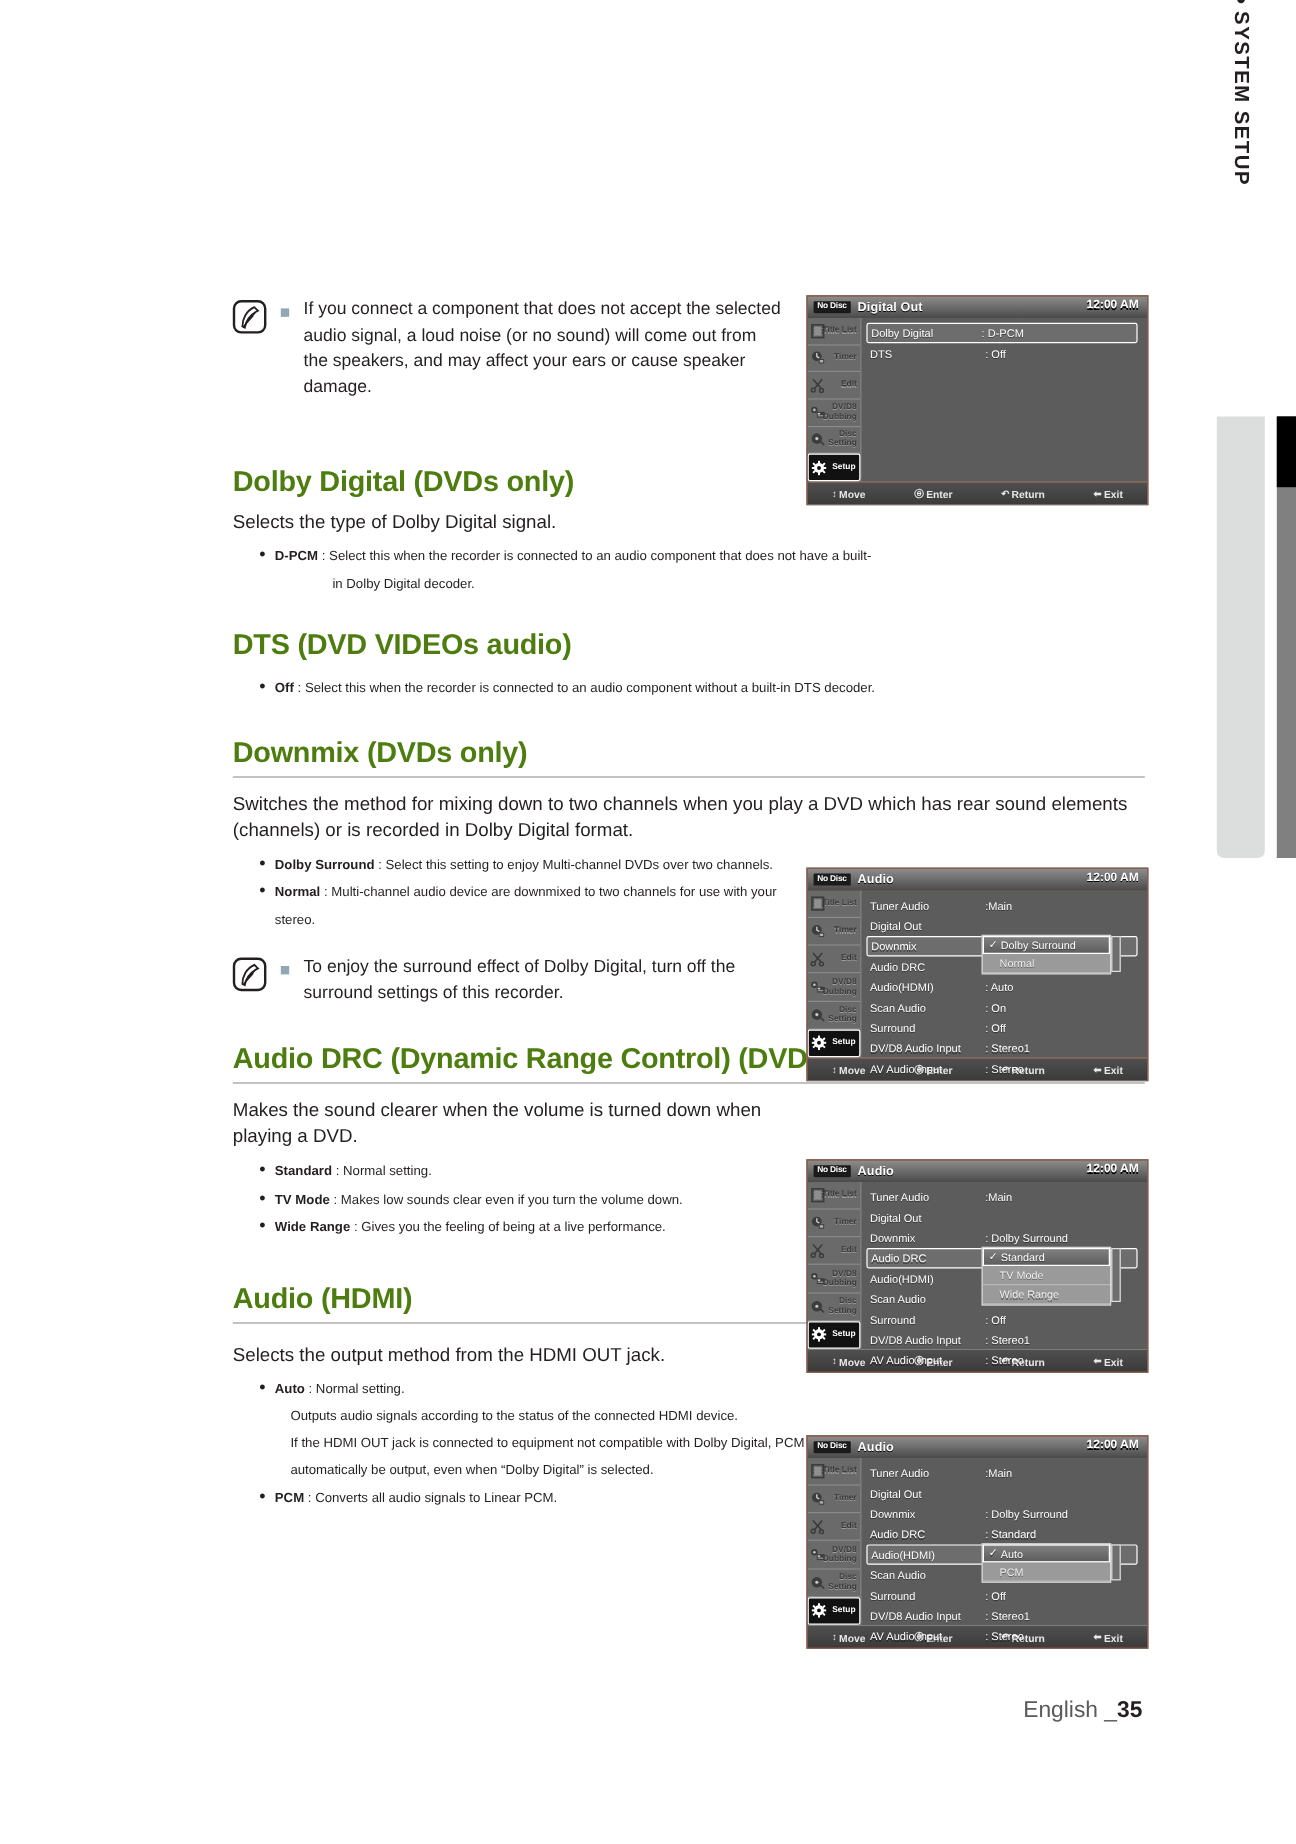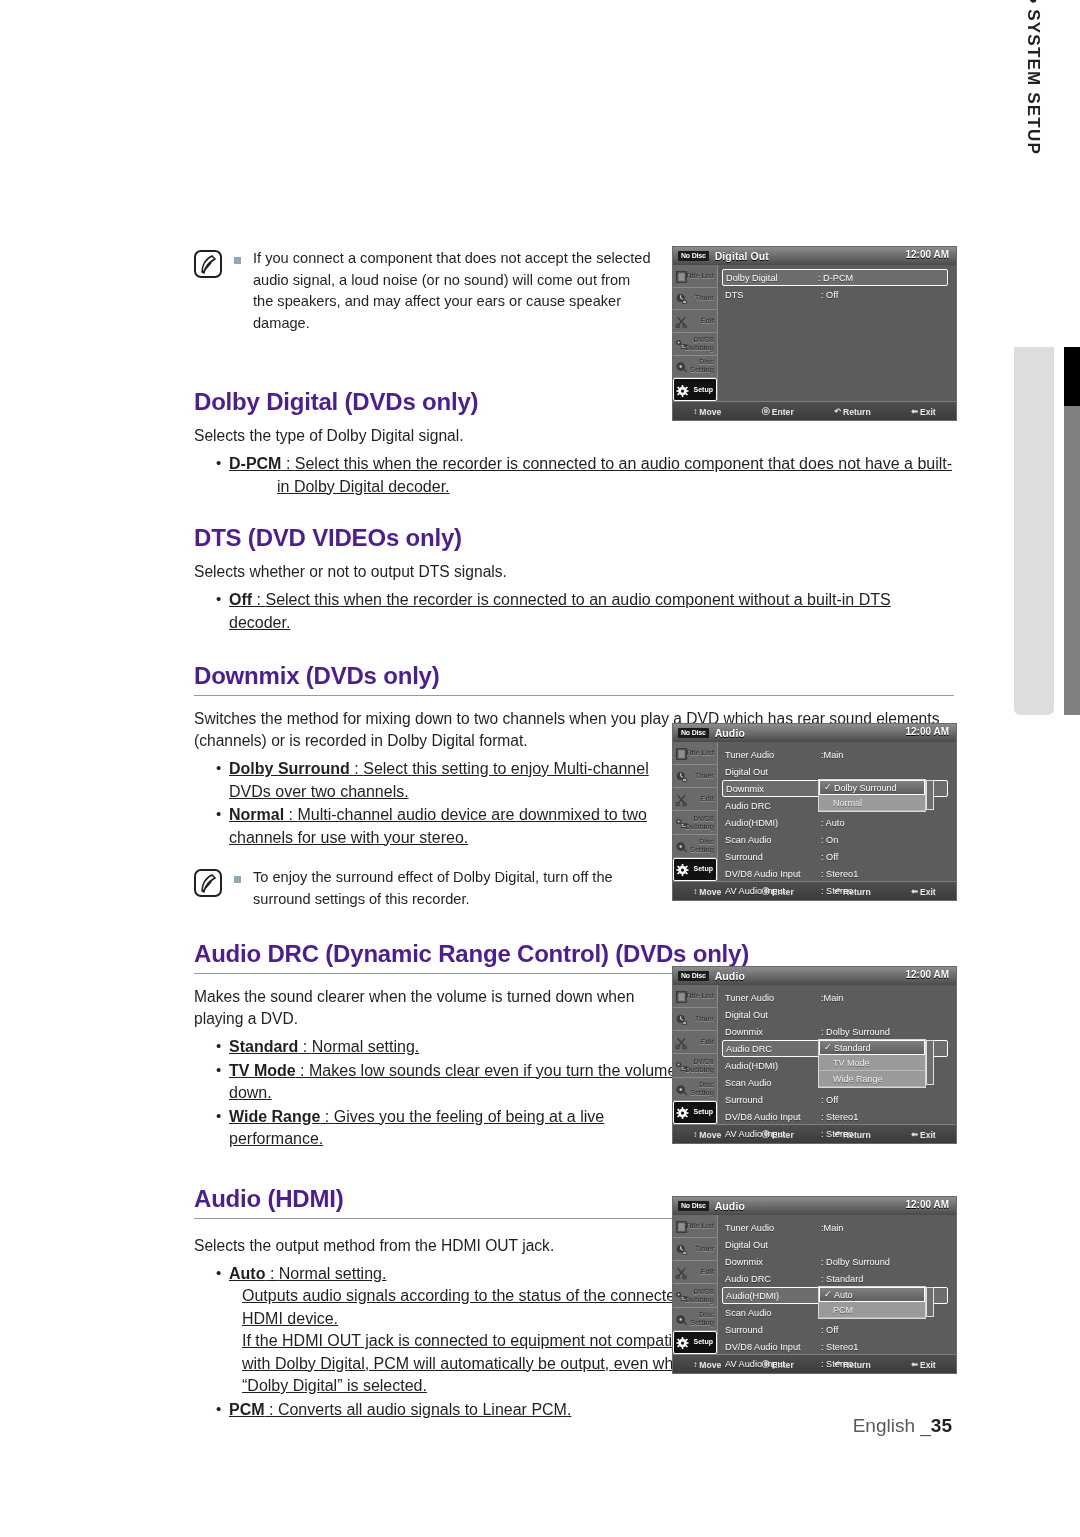--- a/index.html
+++ b/index.html
@@ -101,44 +101,43 @@
     line-height: 21.5px;
     color: #231f20;
   }
 
   h2.section {
     font-size: 24px;
     font-weight: bold;
     letter-spacing: -0.2px;
     margin: 0;
     padding: 0 0 5px 0;
-    color: #4c1d95;
+    color: #4d7c0f;
   }
   h2.ruled {
     border-bottom: 1.2px solid #9a9a9a;
     margin-bottom: 2px;
   }
   p.body {
     font-size: 15.6px;
     line-height: 22px;
     margin: 9px 0 0 0;
     color: #231f20;
   }
   ul.bullets {
     list-style: none;
     margin: 6px 0 0 0;
     padding: 0 0 0 22px;
   }
   ul.bullets li {
-    font-size: 16px;
+    font-size: 11px;
     line-height: 22.5px;
     position: relative;
     padding-left: 13px;
     margin-top: 1px;
-    text-decoration: underline;
   }
   ul.bullets li::before {
     content: "\2022";
     position: absolute;
     left: 0;
     top: -1px;
     font-size: 15px;
   }
   ul.bullets li b { font-weight: bold; }
   .indent { display: block; padding-left: 48px; }
@@ -343,22 +342,21 @@
     <div class="note-bullet"></div>
     <div class="note-text" style="width:400px;">If you connect a component that does not accept the selected audio signal, a loud noise (or no sound) will come out from the speakers, and may affect your ears or cause speaker damage.</div>
   </div>
 
   <h2 class="section" style="margin-top:54px;">Dolby Digital (DVDs only)</h2>
   <p class="body" style="margin-top:4px;">Selects the type of Dolby Digital signal.</p>
   <ul class="bullets">
     <li><b>D-PCM</b><span> : </span><span>Select this when the recorder is connected to an audio component that does not have a built-</span><span class="indent">in Dolby Digital decoder.</span></li>
   </ul>
 
-  <h2 class="section" style="margin-top:26px;">DTS (DVD VIDEOs only)</h2>
-  <p class="body" style="margin-top:4px;">Selects whether or not to output DTS signals.</p>
+  <h2 class="section" style="margin-top:26px;">DTS (DVD VIDEOs audio)</h2>
   <ul class="bullets">
     <li><b>Off</b><span> : </span><span>Select this when the recorder is connected to an audio component without a built-in DTS decoder.</span></li>
   </ul>
 
   <h2 class="section ruled" style="margin-top:28px;">Downmix (DVDs only)</h2>
   <p class="body" style="margin-top:12px;">Switches the method for mixing down to two channels when you play a DVD which has rear sound elements (channels) or is recorded in Dolby Digital format.</p>
   <ul class="bullets" style="width:440px;">
     <li><b>Dolby Surround</b><span> : </span><span>Select this setting to enjoy Multi-channel DVDs over two channels.</span></li>
     <li><b>Normal</b><span> : </span><span>Multi-channel audio device are downmixed to two channels for use with your stereo.</span></li>
   </ul>

